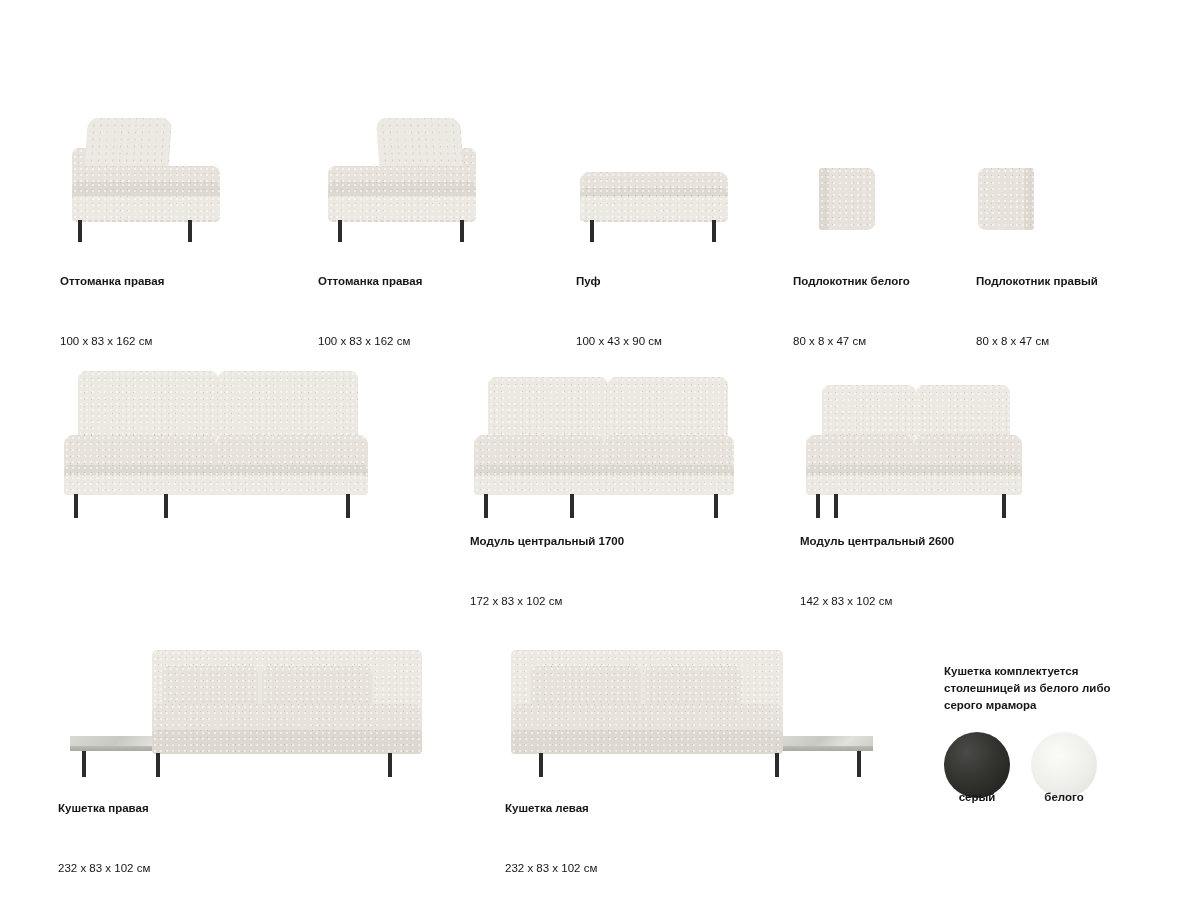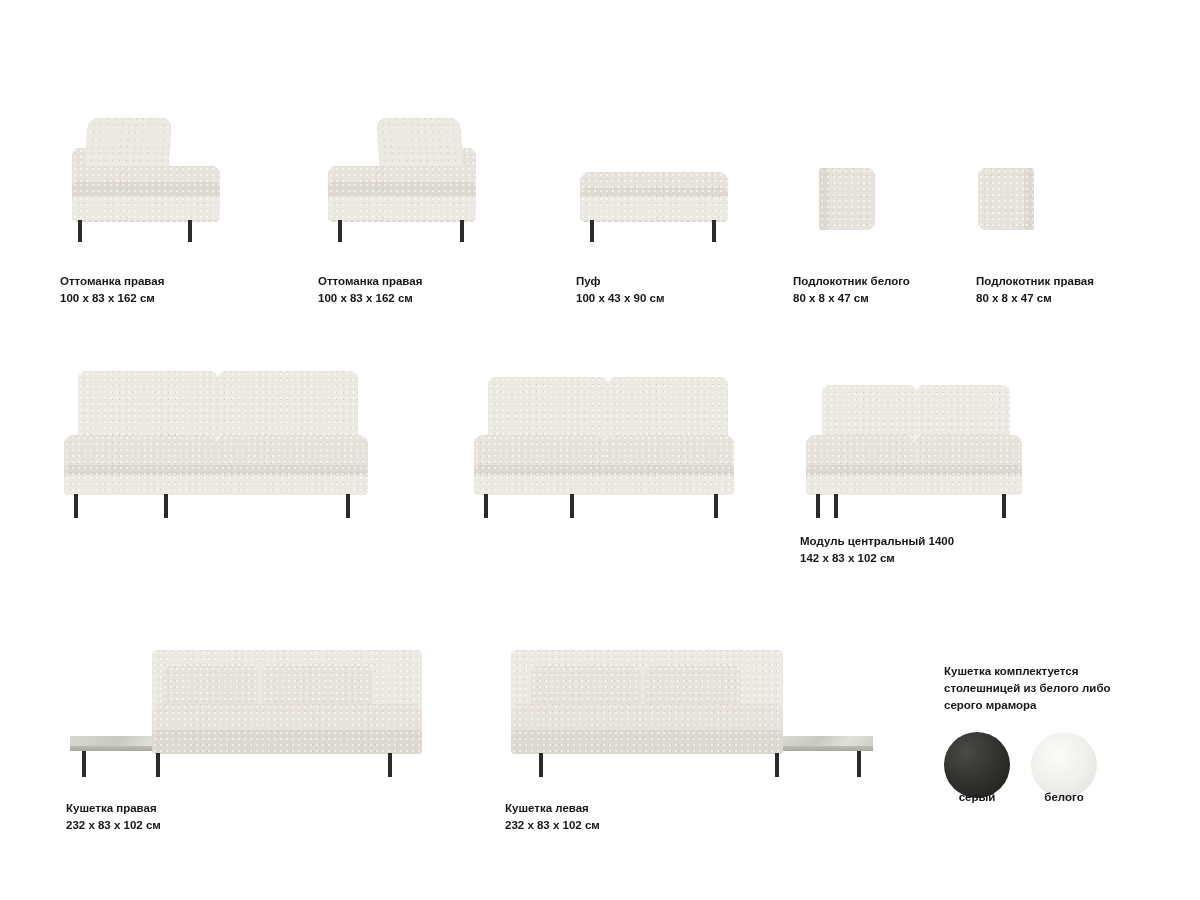--- a/index.html
+++ b/index.html
@@ -42,22 +42,23 @@
   .caption {
     font-size: 11.5px;
     line-height: 17px;
     color: #161616;
   }
   .caption .name {
     font-weight: bold;
     display: block;
   }
   .caption .dims {
-    font-weight: bold;
+    font-weight: normal;
     display: block;
+    margin-top: 43px;
   }
   .leg      { background: #2b2b2b; position: absolute; }
 
   
   .blk {
     position: absolute;
     background: #e7e2db;
     border-radius: 6px;
   }
   .blk.shade { background: #ddd8d0; }
@@ -235,21 +236,21 @@
   <div class="item" style="left:976px; top:110px; width:180px;">
     <div class="art" style="height:150px;">
       <div class="blk" style="left:2px; top:58px; width:56px; height:62px; border-radius:8px 4px 4px 8px;">
           <div class="tex"></div>
         </div>
       <div class="blk shade" style="left:48px; top:58px; width:10px; height:62px; border-radius:3px;">
           <div class="tex"></div>
         </div>
     </div>
     <div class="caption" style="position:absolute; top:163px; left:0;">
-      <span class="name">Подлокотник правая</span>
+      <span class="name">Подлокотник правый</span>
       <span class="dims">80 x 8 x 47 см</span>
     </div>
   </div>
 
   <div class="item" style="left:58px; top:365px; width:360px;">
     <div class="art" style="height:160px;">
 
       <div class="blk light" style="left:20px; top:6px; width:140px; height:72px; border-radius:8px;">
           <div class="tex"></div>
         </div>
@@ -294,20 +295,24 @@
       <div class="blk shade" style="left:4px; top:100px; width:260px; height:30px; border-radius:5px;">
           <div class="tex"></div>
         </div>
       <div class="blk light" style="left:4px; top:110px; width:260px; height:20px; border-radius:4px;">
           <div class="tex"></div>
         </div>
       <div class="leg" style="left:14px; top:129px; width:4px; height:24px;"></div>
       <div class="leg" style="left:100px; top:129px; width:4px; height:24px;"></div>
       <div class="leg" style="left:244px; top:129px; width:4px; height:24px;"></div>
     </div>
+    <div class="caption" style="position:absolute; top:168px; left:0;">
+      <span class="name">Модуль центральный 1700</span>
+      <span class="dims">172 x 83 x 102 см</span>
+    </div>
   </div>
 
   <div class="item" style="left:800px; top:365px; width:300px;">
     <div class="art" style="height:160px;">
       <div class="blk light" style="left:22px; top:20px; width:94px; height:58px; border-radius:8px;">
           <div class="tex"></div>
         </div>
       <div class="blk light" style="left:116px; top:20px; width:94px; height:58px; border-radius:8px;">
           <div class="tex"></div>
         </div>
@@ -321,21 +326,21 @@
           <div class="tex"></div>
         </div>
       <div class="blk light" style="left:6px; top:110px; width:216px; height:20px; border-radius:4px;">
           <div class="tex"></div>
         </div>
       <div class="leg" style="left:16px; top:129px; width:4px; height:24px;"></div>
       <div class="leg" style="left:34px; top:129px; width:4px; height:24px;"></div>
       <div class="leg" style="left:202px; top:129px; width:4px; height:24px;"></div>
     </div>
     <div class="caption" style="position:absolute; top:168px; left:0;">
-      <span class="name">Модуль центральный 1400</span>
+      <span class="name">Модуль центральный 2600</span>
       <span class="dims">142 x 83 x 102 см</span>
     </div>
   </div>
 
   <div class="item" style="left:58px; top:640px; width:400px;">
     <div class="art" style="height:150px;">
 
       <div class="blk light" style="left:94px; top:10px; width:270px; height:62px; border-radius:5px;">
           <div class="tex"></div>
         </div>
@@ -354,21 +359,21 @@
           <div class="tex"></div>
         </div>
       <div class="blk shade" style="left:94px; top:90px; width:270px; height:24px; border-radius:4px;">
           <div class="tex"></div>
         </div>
 
       <div class="leg" style="left:24px; top:111px; width:4px; height:26px;"></div>
       <div class="leg" style="left:98px; top:113px; width:4px; height:24px;"></div>
       <div class="leg" style="left:330px; top:113px; width:4px; height:24px;"></div>
     </div>
-    <div class="caption" style="position:absolute; top:160px; left:8px;">
+    <div class="caption" style="position:absolute; top:160px; left:0;">
       <span class="name">Кушетка правая</span>
       <span class="dims">232 x 83 x 102 см</span>
     </div>
   </div>
 
   <div class="item" style="left:505px; top:640px; width:400px;">
     <div class="art" style="height:150px;">
       <div class="blk light" style="left:6px; top:10px; width:272px; height:62px; border-radius:5px;">
           <div class="tex"></div>
         </div>

